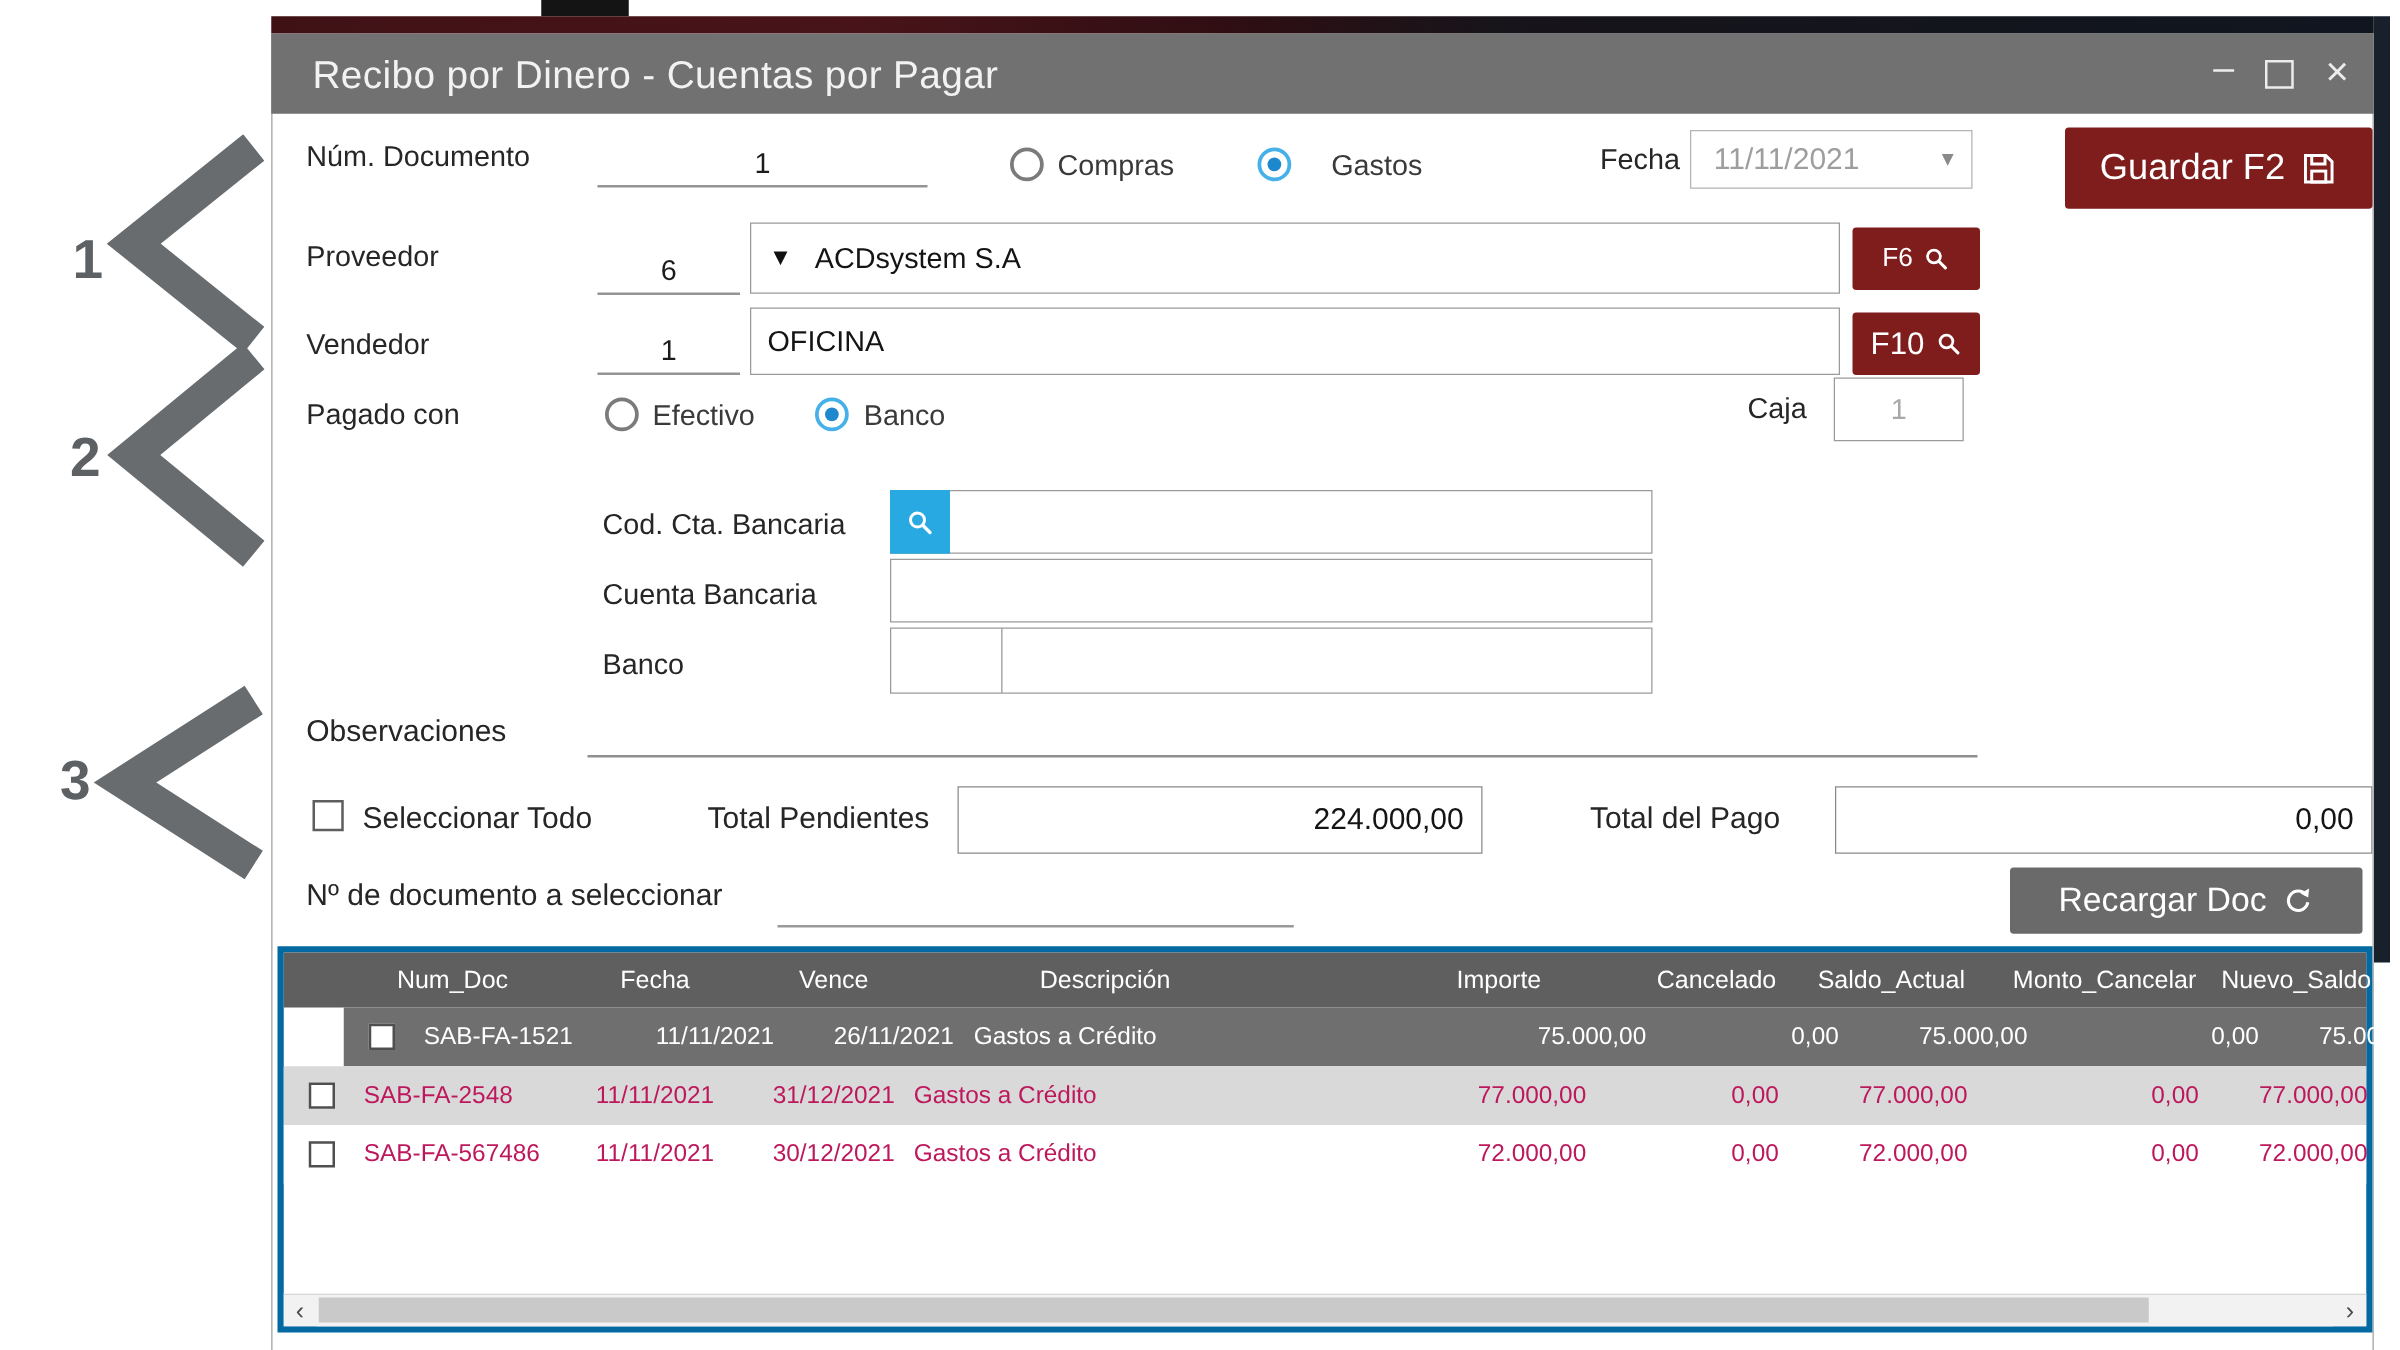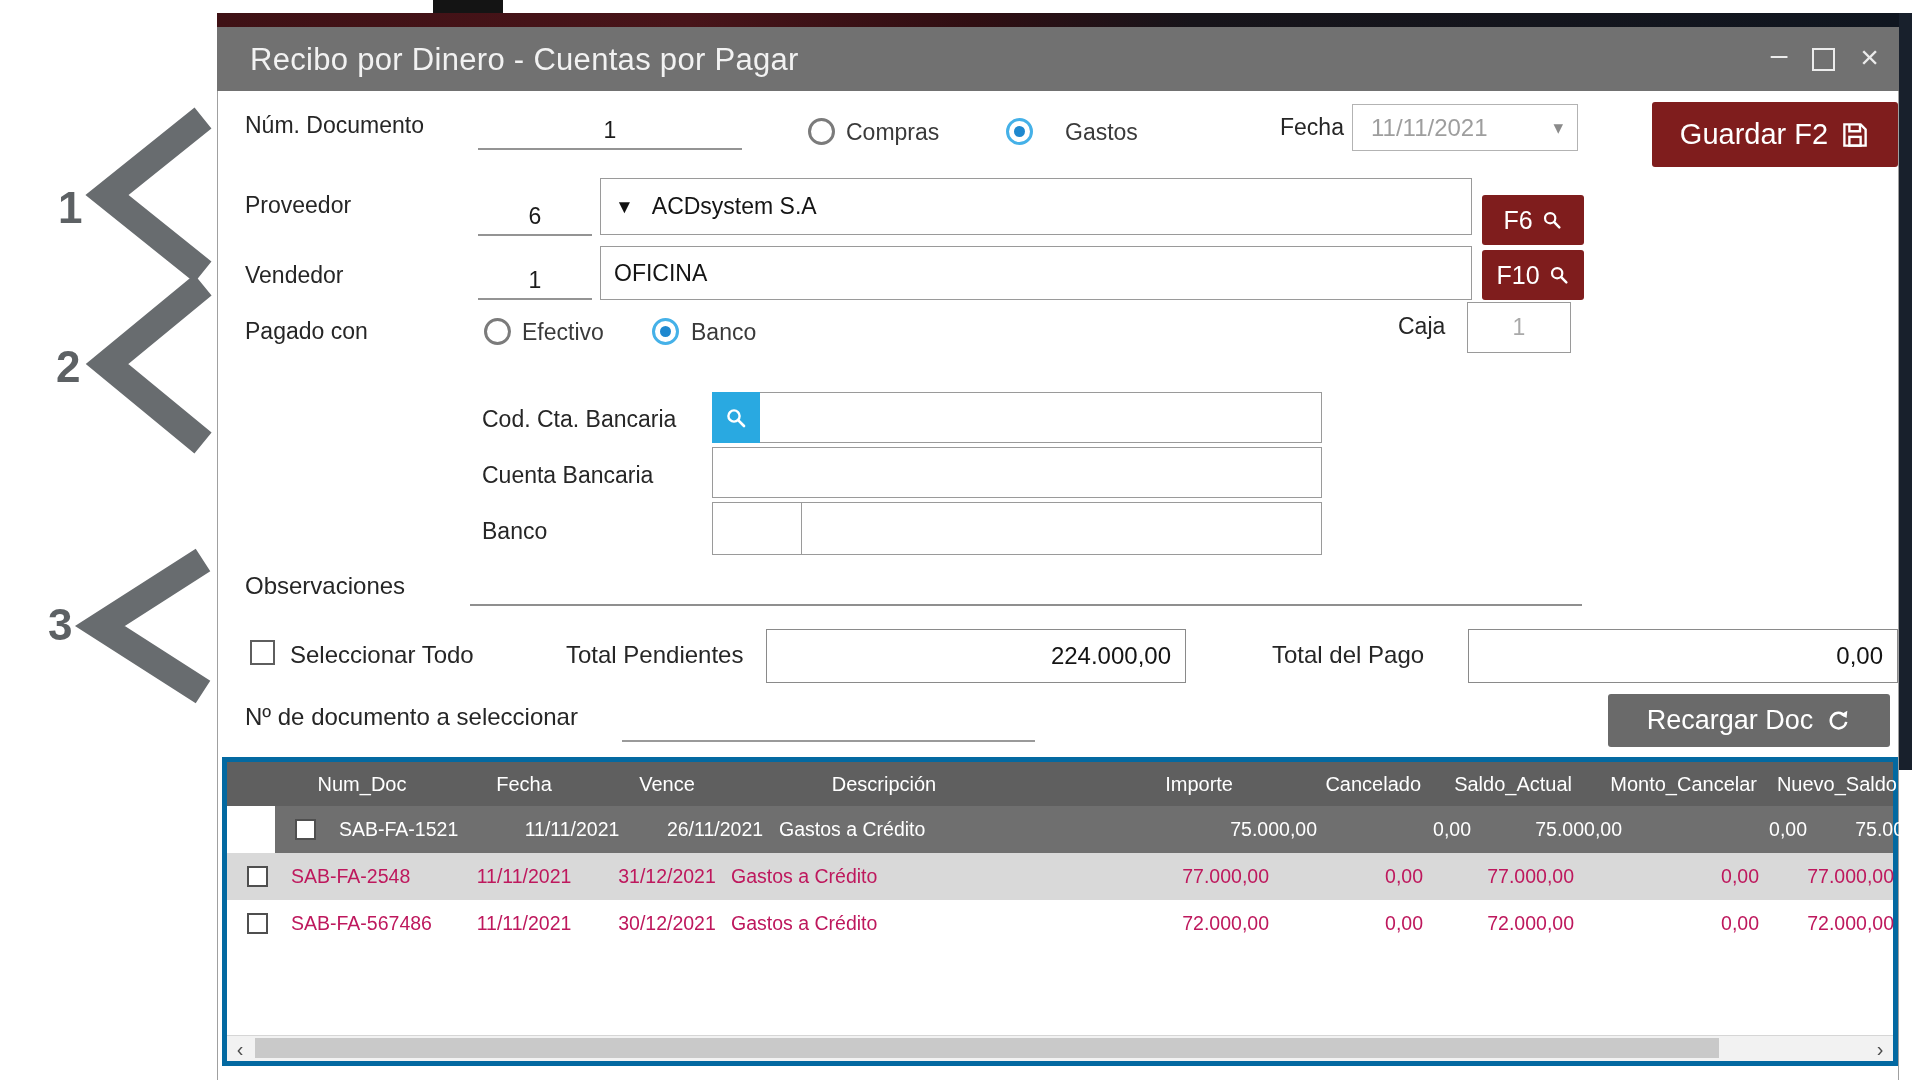--- a/index.html
+++ b/index.html
@@ -56,21 +56,21 @@
   .lbl-fecha{left:1280px;top:114px;}
   .date-box{left:1352px;top:104px;width:226px;height:47px;border:1px solid #b3b3b3;
     display:flex;align-items:center;padding-left:18px;font-size:24px;color:#9e9e9e;}
   .date-caret{margin-left:auto;margin-right:14px;color:#8a8a8a;font-size:19px;}
   .btn-guardar{left:1652px;top:102px;width:246px;height:65px;font-size:29px;}
 
   .lbl-proveedor{left:245px;top:192px;}
   .fld-provcode{left:478px;top:186px;width:114px;height:50px;}
   .combo-prov{left:600px;top:178px;width:872px;height:57px;padding-left:14px;gap:18px;}
   .combo-caret{font-size:19px;color:#111;}
-  .btn-f6{left:1482px;top:195px;width:102px;height:50px;font-size:25px;gap:8px;}
+  .btn-f6{left:1482px;top:182px;width:102px;height:50px;font-size:21px;gap:8px;}
 
   .lbl-vendedor{left:245px;top:262px;}
   .fld-vendcode{left:478px;top:252px;width:114px;height:48px;}
   .box-vend{left:600px;top:246px;width:872px;height:54px;padding-left:13px;}
   .btn-f10{left:1482px;top:250px;width:102px;height:50px;font-size:25px;gap:8px;}
 
   .lbl-pagado{left:245px;top:318px;}
   .radio-efectivo{left:484px;top:318px;}
   .lbl-efectivo{left:522px;top:319px;color:#3a3a3a;}
   .radio-banco{left:652px;top:318px;}

